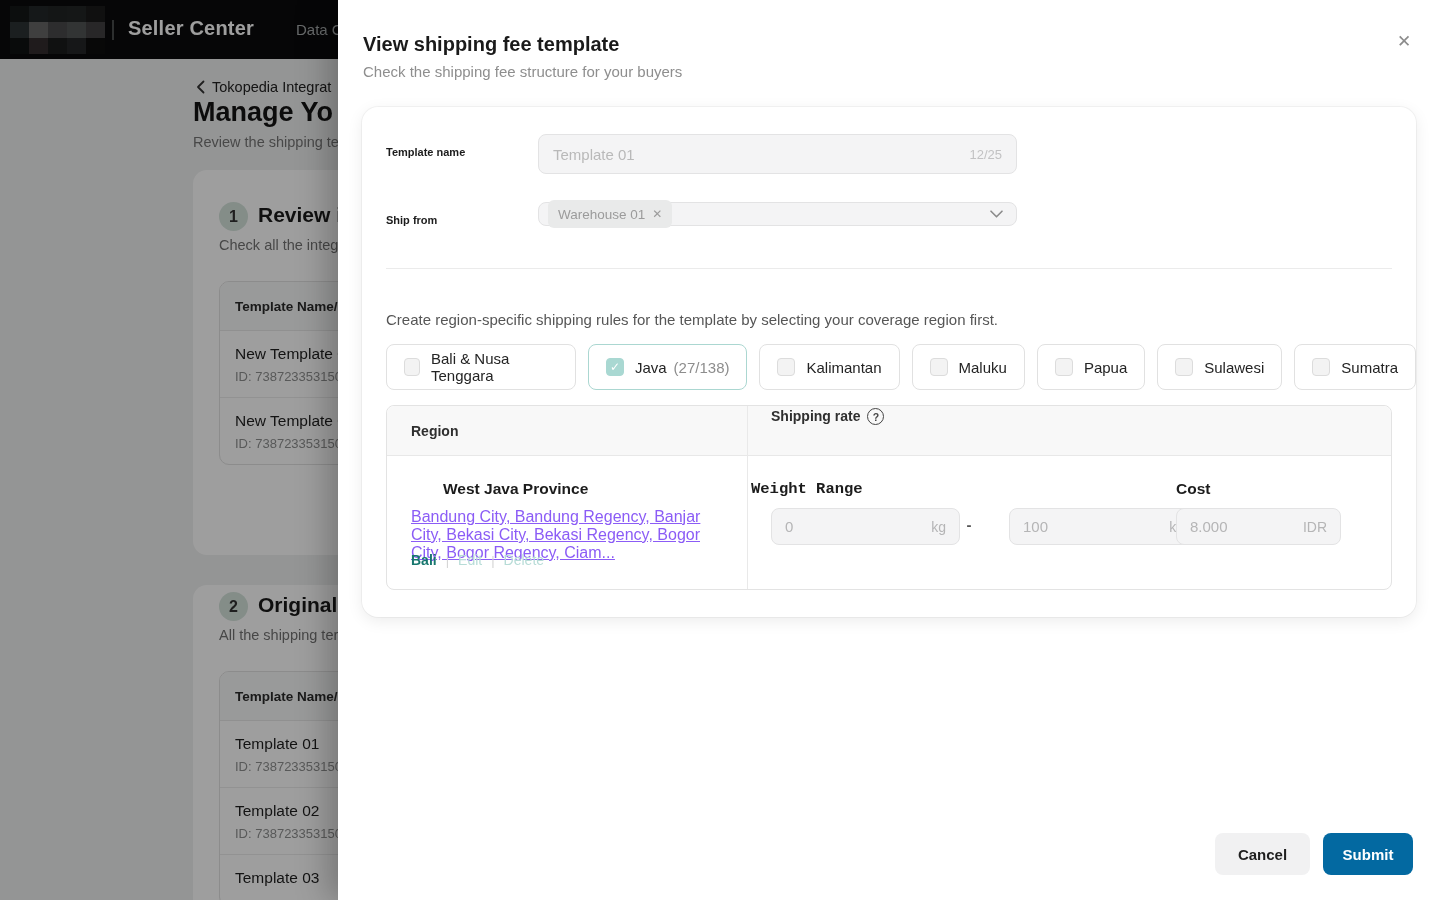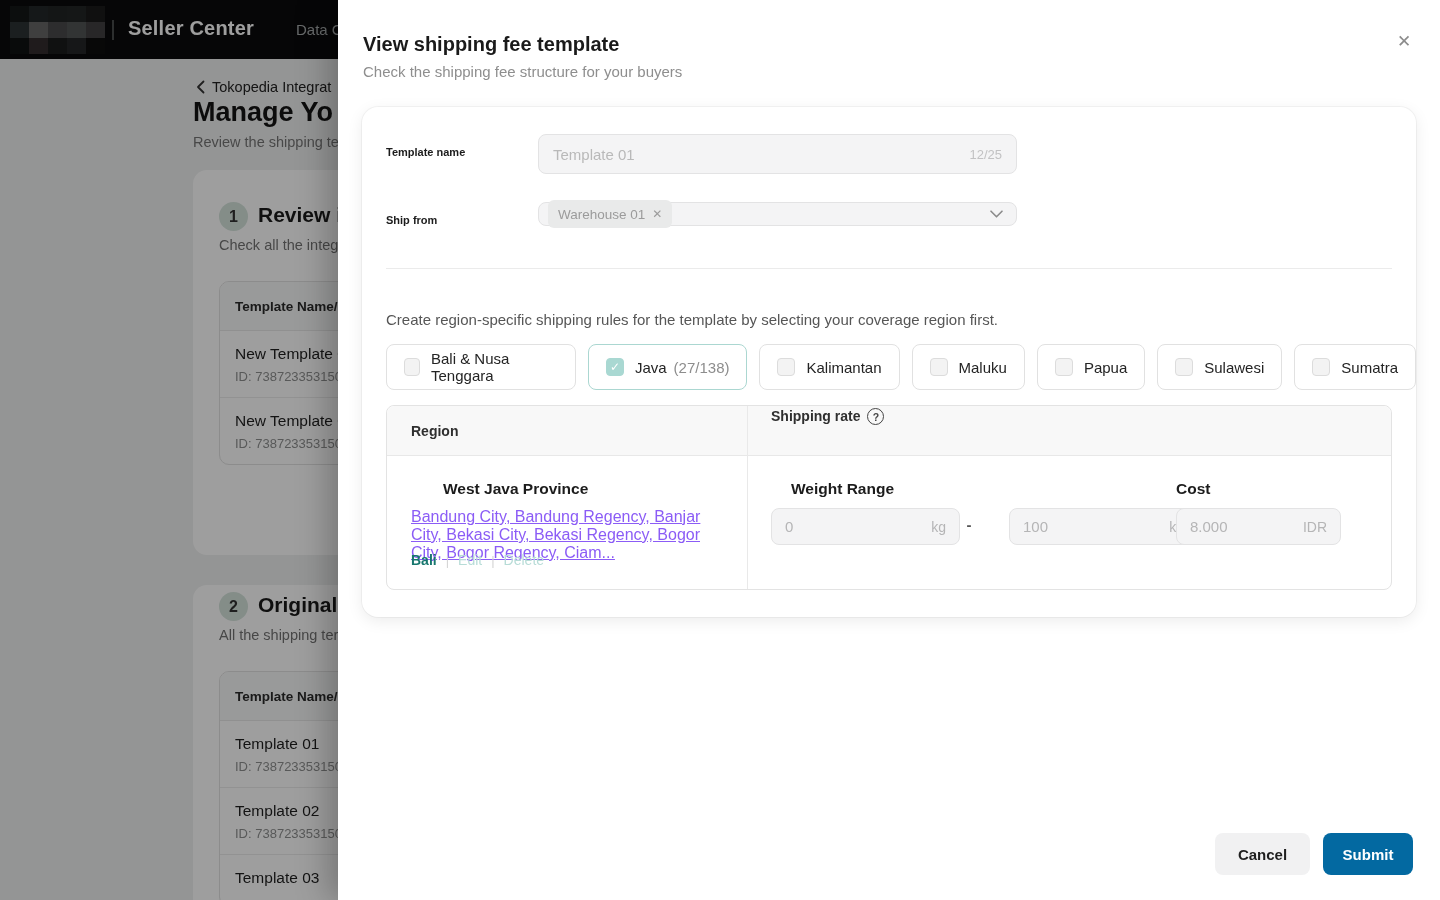--- a/index.html
+++ b/index.html
@@ -91,21 +91,21 @@
   .help-icon { width:17px; height:17px; border:1.5px solid #454545; border-radius:50%; color:#454545;
                font-size:10.5px; font-weight:700; display:flex; align-items:center; justify-content:center; }
 
   .province { position:absolute; left:24px; top:74px; font-size:15.5px; font-weight:700; color:#1c1c1c;margin-left:32px; }
   .cities { position:absolute; left:24px; top:102px; width:316px; font-size:16px; line-height:18px; color:#8b5cf6;text-decoration:underline; }
   .row-actions { position:absolute; left:24px; top:146px; display:flex; align-items:center; gap:9px; font-size:14px; }
   .link-view { color:#17776e; font-weight:700; cursor:pointer; }
   .link-sep { color:#d5d5d5; font-size:13px; }
   .link-muted { color:#b7dcd7; font-weight:500; cursor:default; }
 
-  .weight-label { position:absolute; left:404px; top:74px; font-size:15.5px; font-weight:700; color:#1c1c1c; }
+  .weight-label { position:absolute; left:364px; top:74px; font-size:15.5px; font-weight:700; color:#1c1c1c;font-family:Liberation Mono, monospace; }
   .cost-label { position:absolute; left:789px; top:74px; font-size:15.5px; font-weight:700; color:#1c1c1c; }
   .mini-box { position:absolute; top:102px; height:37px; background:#f4f4f5; border:1px solid #e3e3e4;
               border-radius:8px; display:flex; align-items:center; padding:0 13px; }
   .mini-box input { flex:1; min-width:0; border:none; background:transparent; outline:none;
                     font-family:inherit; font-size:15px; color:#b5b5b6; }
   .mini-unit { font-size:14px; color:#b5b5b6; margin-left:6px; }
   .w1 { left:384px; width:189px; }
   .w2 { left:622px; width:189px;justify-content:center; }
   .cost { left:789px; width:165px; }
   .dash { position:absolute; left:577px; top:110px; width:10px; text-align:center;

